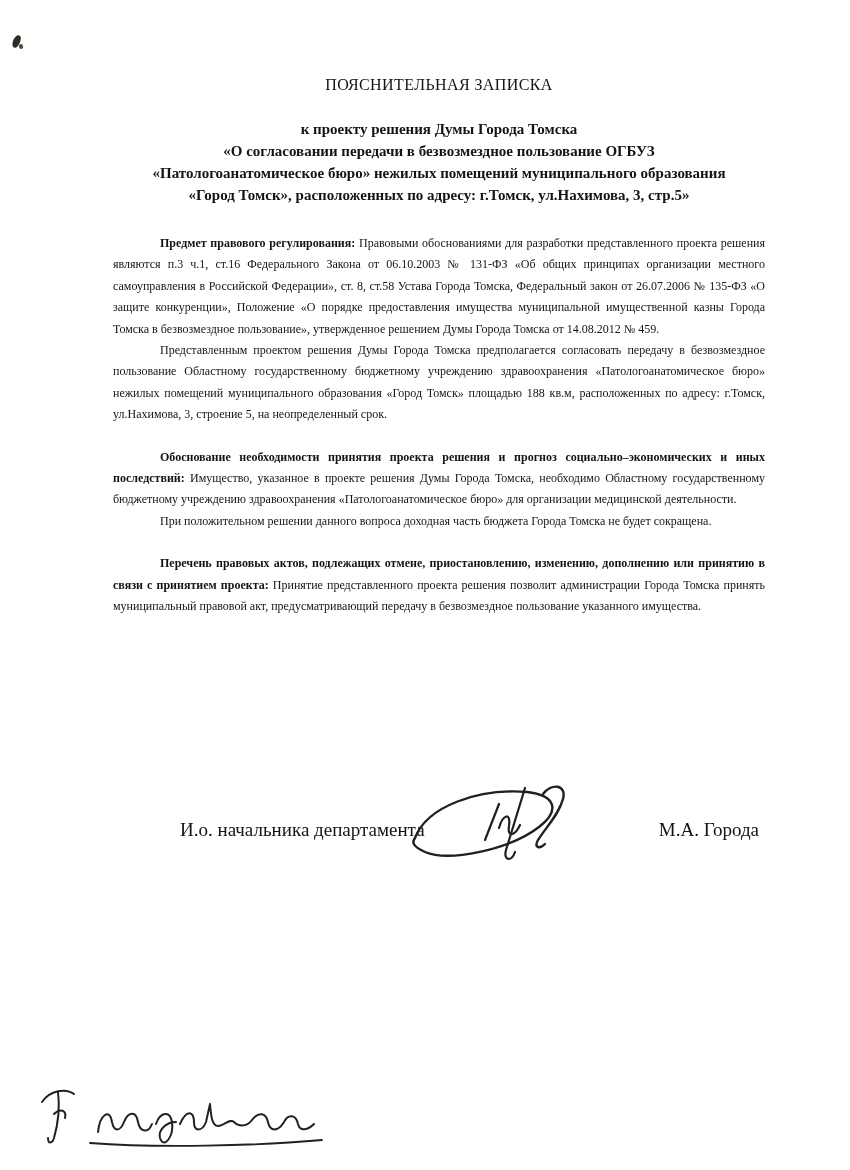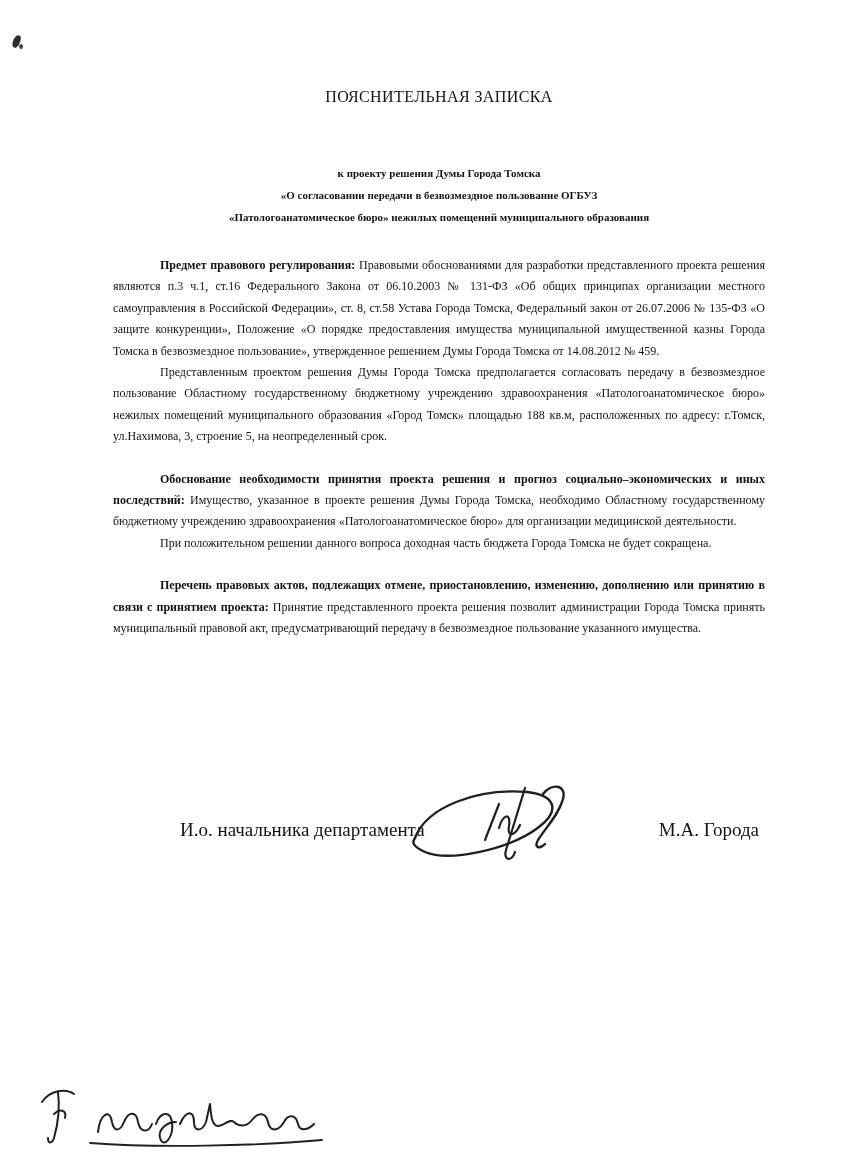--- a/index.html
+++ b/index.html
@@ -33,35 +33,35 @@
     top: 44px;
     width: 4px;
     height: 5px;
     background: #4a4642;
     border-radius: 50%;
     transform: rotate(-10deg);
   }
   .content {
     position: absolute;
     left: 113px;
-    top: 12px;
+    top: 0;
     width: 652px;
   }
   .doc-title {
     margin-top: 76px;
     text-align: center;
     font-size: 16px;
     font-weight: normal;
     letter-spacing: 0.4px;
   }
   .doc-subtitle {
-    margin-top: 56px;
+    margin-top: 24px;
     text-align: center;
     font-weight: bold;
-    font-size: 11px;
+    font-size: 15px;
     line-height: 22px;
   }
   .body-text {
     margin-top: 27px;
     font-size: 12px;
     line-height: 21.4px;
     text-align: justify;
   }
   .para {
     margin: 0;
@@ -123,20 +123,21 @@
   <div class="speck2"></div>
 
   <div class="content">
 
     <div class="doc-title">ПОЯСНИТЕЛЬНАЯ ЗАПИСКА</div>
 
     <div class="doc-subtitle">
       <div>к проекту решения Думы Города Томска</div>
       <div>«О согласовании передачи в безвозмездное пользование ОГБУЗ</div>
       <div>«Патологоанатомическое бюро» нежилых помещений муниципального образования</div>
+      <div>«Город Томск», расположенных по  адресу: г.Томск, ул.Нахимова, 3, стр.5»</div>
     </div>
 
     <div class="body-text">
 
       <p class="para"><b class="lead">Предмет правового регулирования:</b><span> Правовыми обоснованиями для разработки представленного проекта решения являются п.3 ч.1, ст.16 Федерального Закона от 06.10.2003 № 131-ФЗ «Об общих принципах организации местного самоуправления в Российской Федерации», ст. 8, ст.58 Устава Города Томска, Федеральный закон от 26.07.2006 № 135-ФЗ «О защите конкуренции», Положение «О порядке предоставления имущества муниципальной имущественной казны Города Томска в безвозмездное пользование», утвержденное решением Думы Города Томска от 14.08.2012 № 459.</span></p>
 
       <p class="para"><b class="lead"></b><span>Представленным проектом решения Думы Города Томска предполагается согласовать передачу в безвозмездное пользование Областному государственному бюджетному учреждению здравоохранения «Патологоанатомическое бюро» нежилых помещений муниципального образования «Город Томск» площадью 188 кв.м, расположенных по адресу: г.Томск, ул.Нахимова, 3, строение 5, на неопределенный срок.</span></p>
 
       <p class="para gap-before"><b class="lead">Обоснование необходимости принятия проекта решения и прогноз социально–экономических и иных последствий:</b><span> Имущество, указанное в проекте решения Думы Города Томска, необходимо Областному государственному бюджетному учреждению здравоохранения «Патологоанатомическое бюро» для организации медицинской деятельности.</span></p>
 

